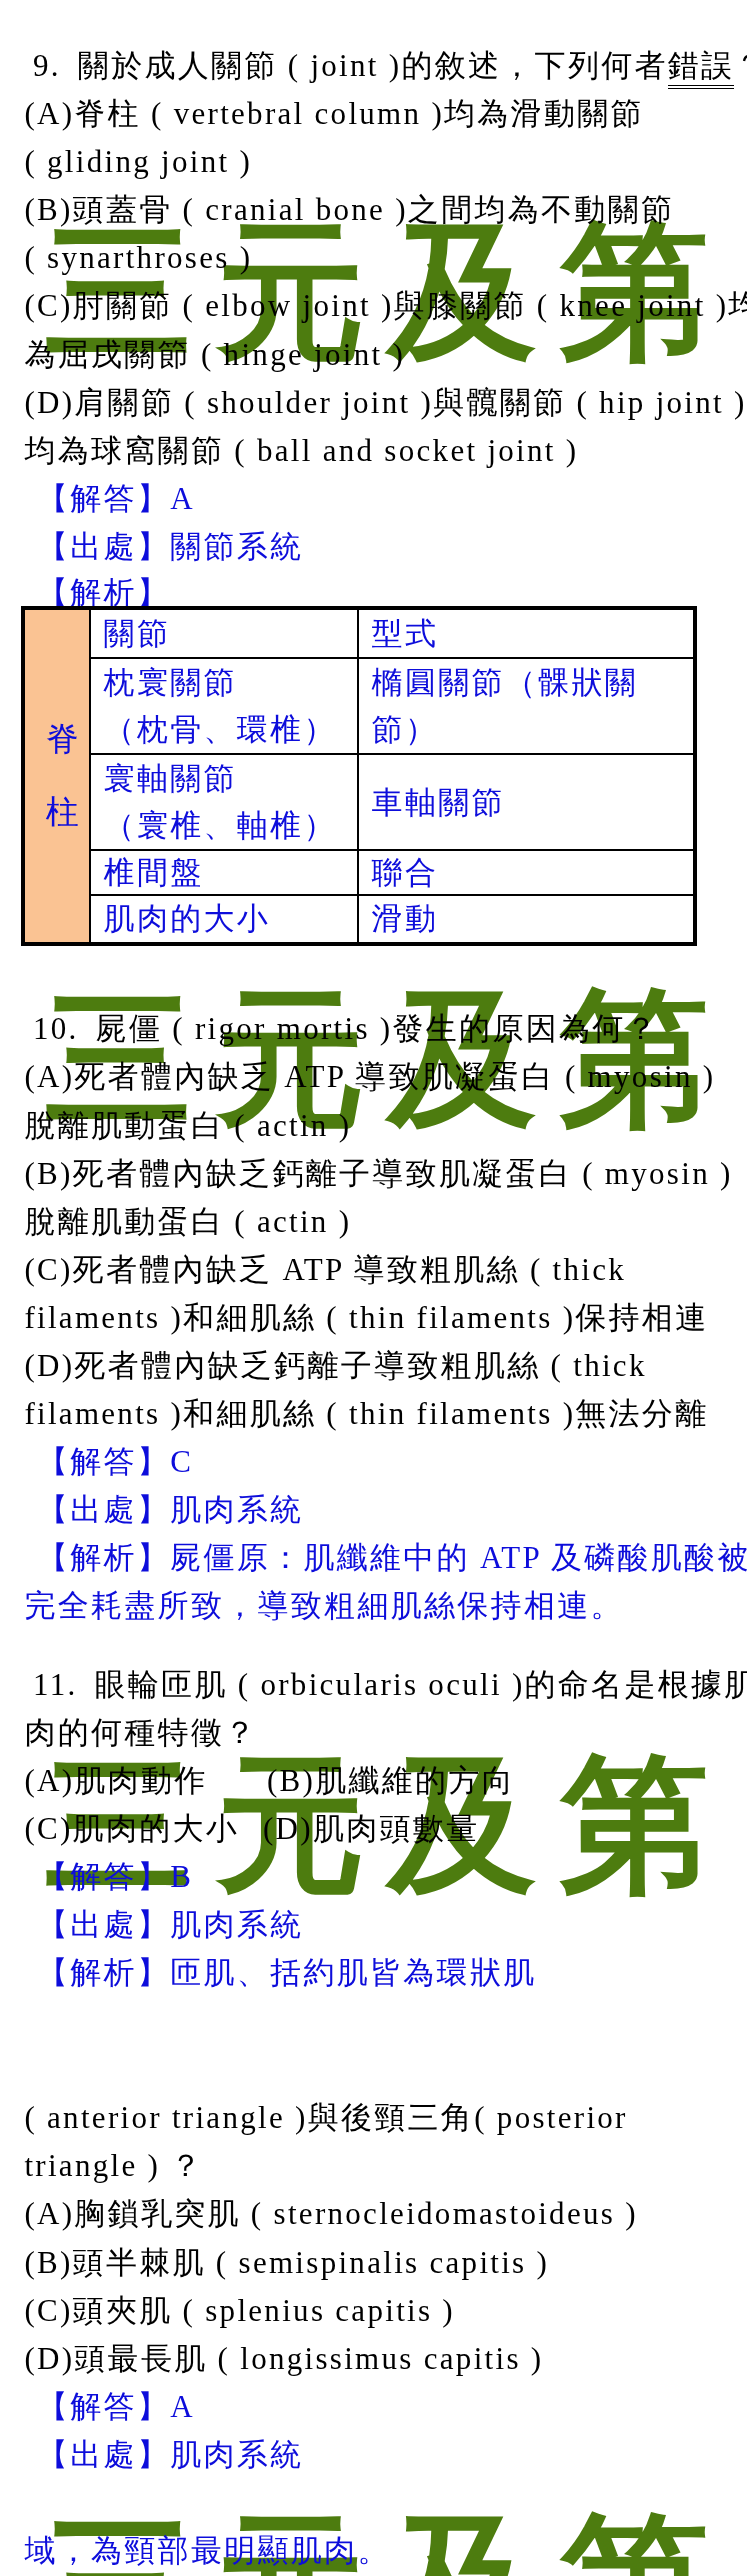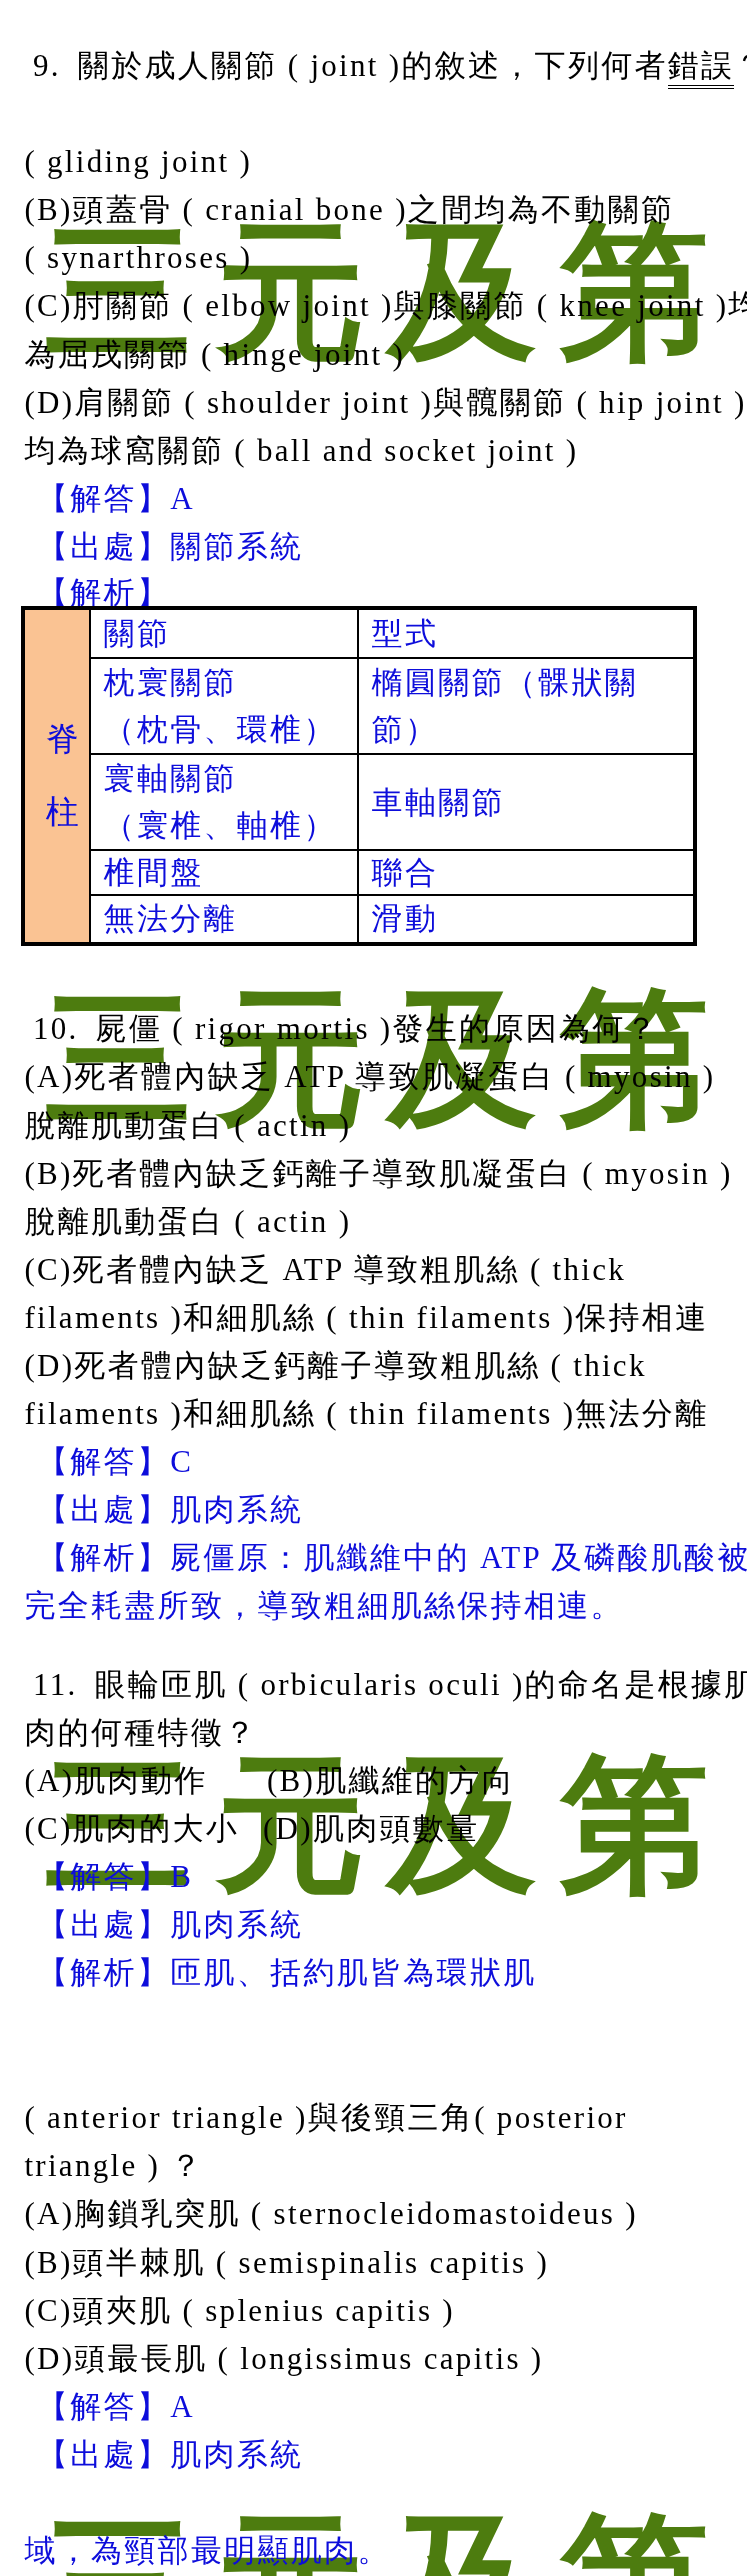--- a/index.html
+++ b/index.html
@@ -79,20 +79,21 @@
 <div class="page">
 
   <div class="wm" style="top:217px">三元及第</div>
   <div class="wm" style="top:984px">三元及第</div>
   <div class="wm" style="top:1750px">三元及第</div>
   <div class="wm" style="top:2509px">三元及第</div>
 
   <div class="content">
 
     <div class="line" style="left:33px;top:47px"><span class="qnum">9.</span><span>關於成人關節 ( joint )的敘述，下列何者</span><span class="dbl">錯誤</span><span>？</span></div>
+    <div class="line" style="left:24.4px;top:95px">(A)脊柱 ( vertebral column )均為滑動關節</div>
     <div class="line" style="left:24.4px;top:143px">( gliding joint )</div>
     <div class="line" style="left:24.4px;top:191px">(B)頭蓋骨 ( cranial bone )之間均為不動關節</div>
     <div class="line" style="left:24.4px;top:239px">( synarthroses )</div>
     <div class="line" style="left:24.4px;top:287px">(C)肘關節 ( elbow joint )與膝關節 ( knee joint )均</div>
     <div class="line" style="left:24.4px;top:336px">為屈戌關節 ( hinge joint )</div>
     <div class="line" style="left:24.4px;top:384px">(D)肩關節 ( shoulder joint )與髖關節 ( hip joint )</div>
     <div class="line" style="left:24.4px;top:432px">均為球窩關節 ( ball and socket joint )</div>
     <div class="line blue" style="left:37px;top:480px">【解答】A</div>
     <div class="line blue" style="left:37px;top:528px">【出處】關節系統</div>
     <div class="line blue" style="left:37px;top:574px">【解析】</div>
@@ -130,21 +131,21 @@
         </td>
         <td class="top">
           <div>車軸關節</div>
         </td>
       </tr>
       <tr style="height:45px">
         <td>椎間盤</td>
         <td>聯合</td>
       </tr>
       <tr style="height:49px">
-        <td>無法分離</td>
+        <td>肌肉的大小</td>
         <td>滑動</td>
       </tr>
     </tbody>
       </table>
 
     <div class="line" style="left:33px;top:1010px"><span class="qnum">10.</span><span>屍僵 ( rigor mortis )發生的原因為何？</span></div>
     <div class="line" style="left:24.4px;top:1058px">(A)死者體內缺乏 ATP 導致肌凝蛋白 ( myosin )</div>
     <div class="line" style="left:24.4px;top:1107px">脫離肌動蛋白 ( actin )</div>
     <div class="line" style="left:24.4px;top:1155px">(B)死者體內缺乏鈣離子導致肌凝蛋白 ( myosin )</div>
     <div class="line" style="left:24.4px;top:1203px">脫離肌動蛋白 ( actin )</div>

